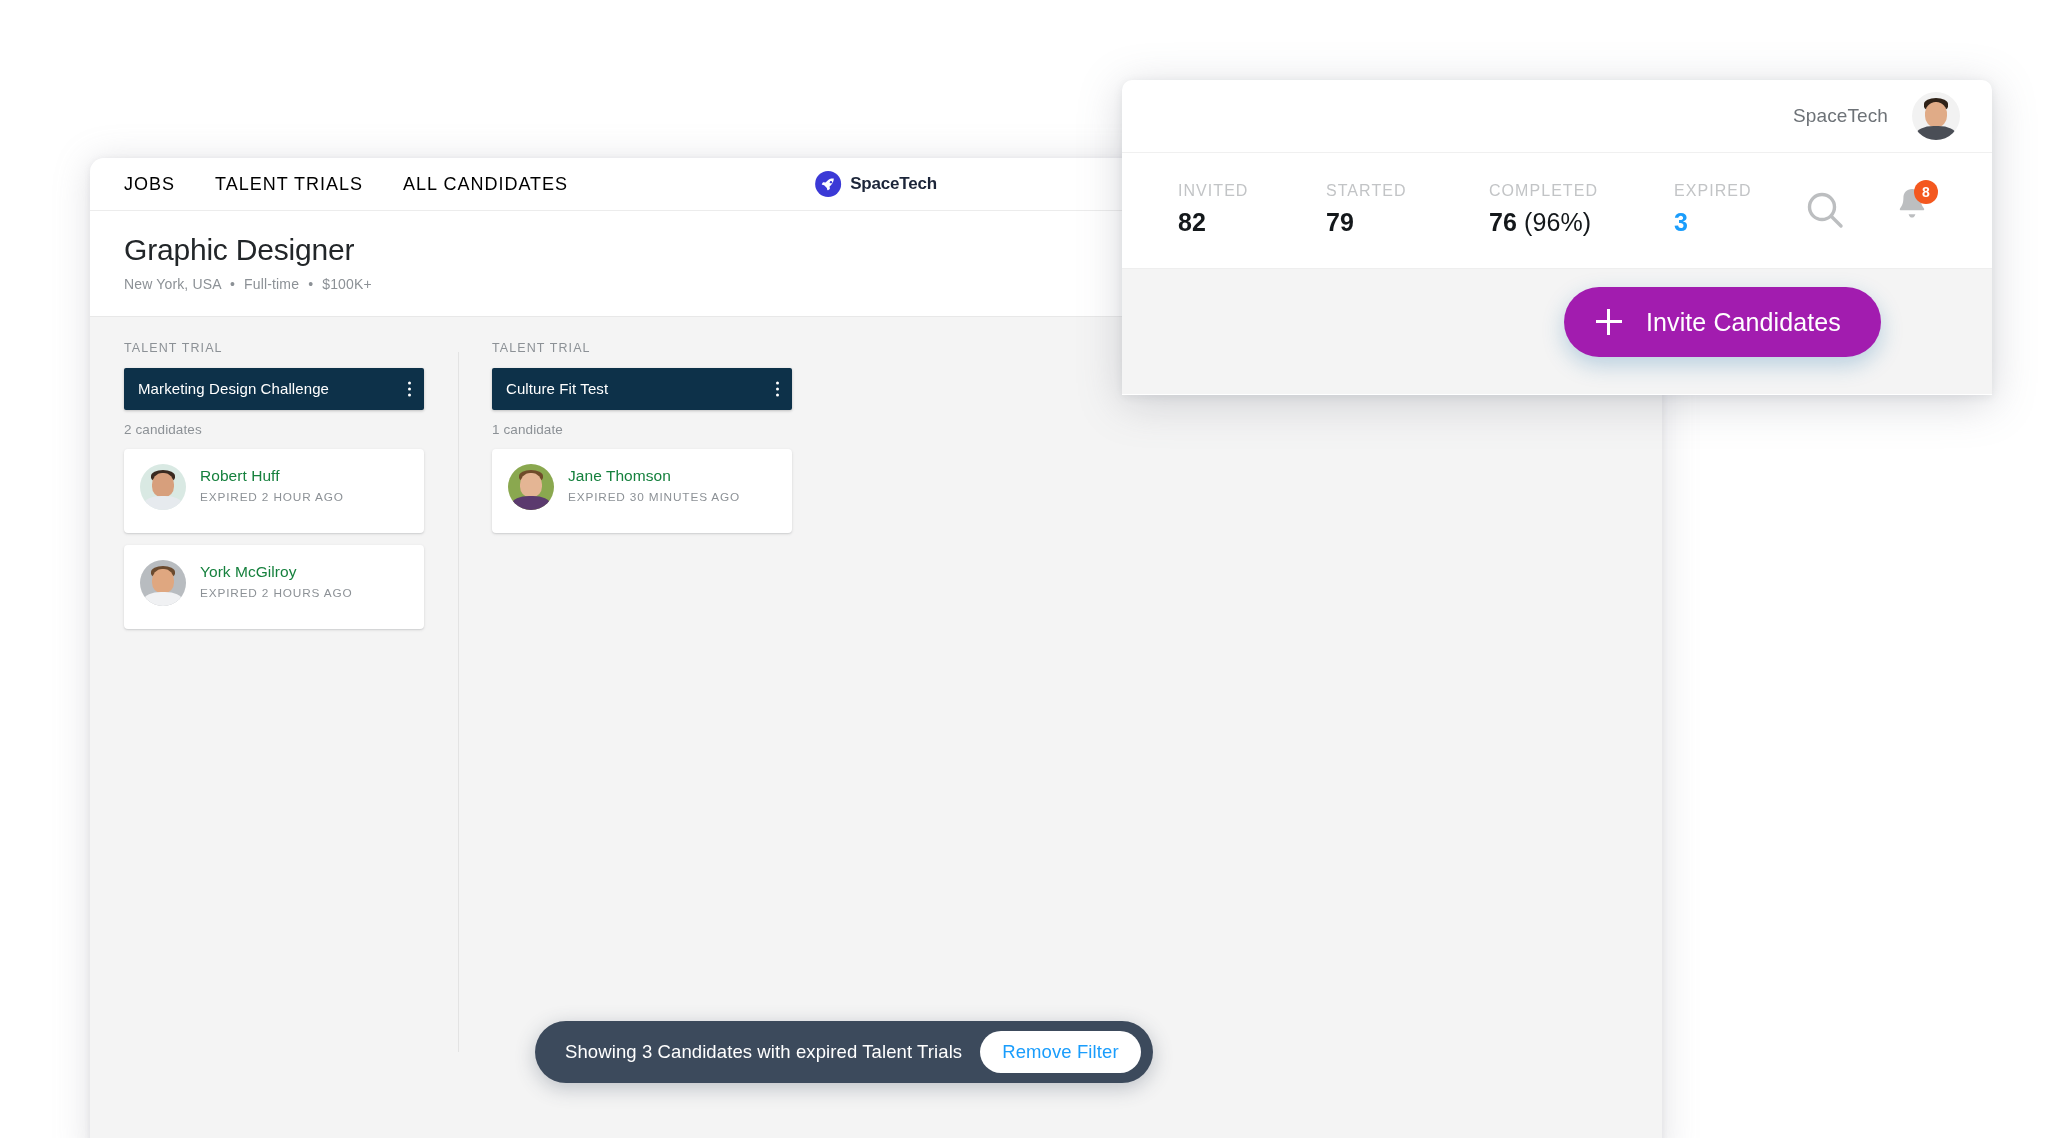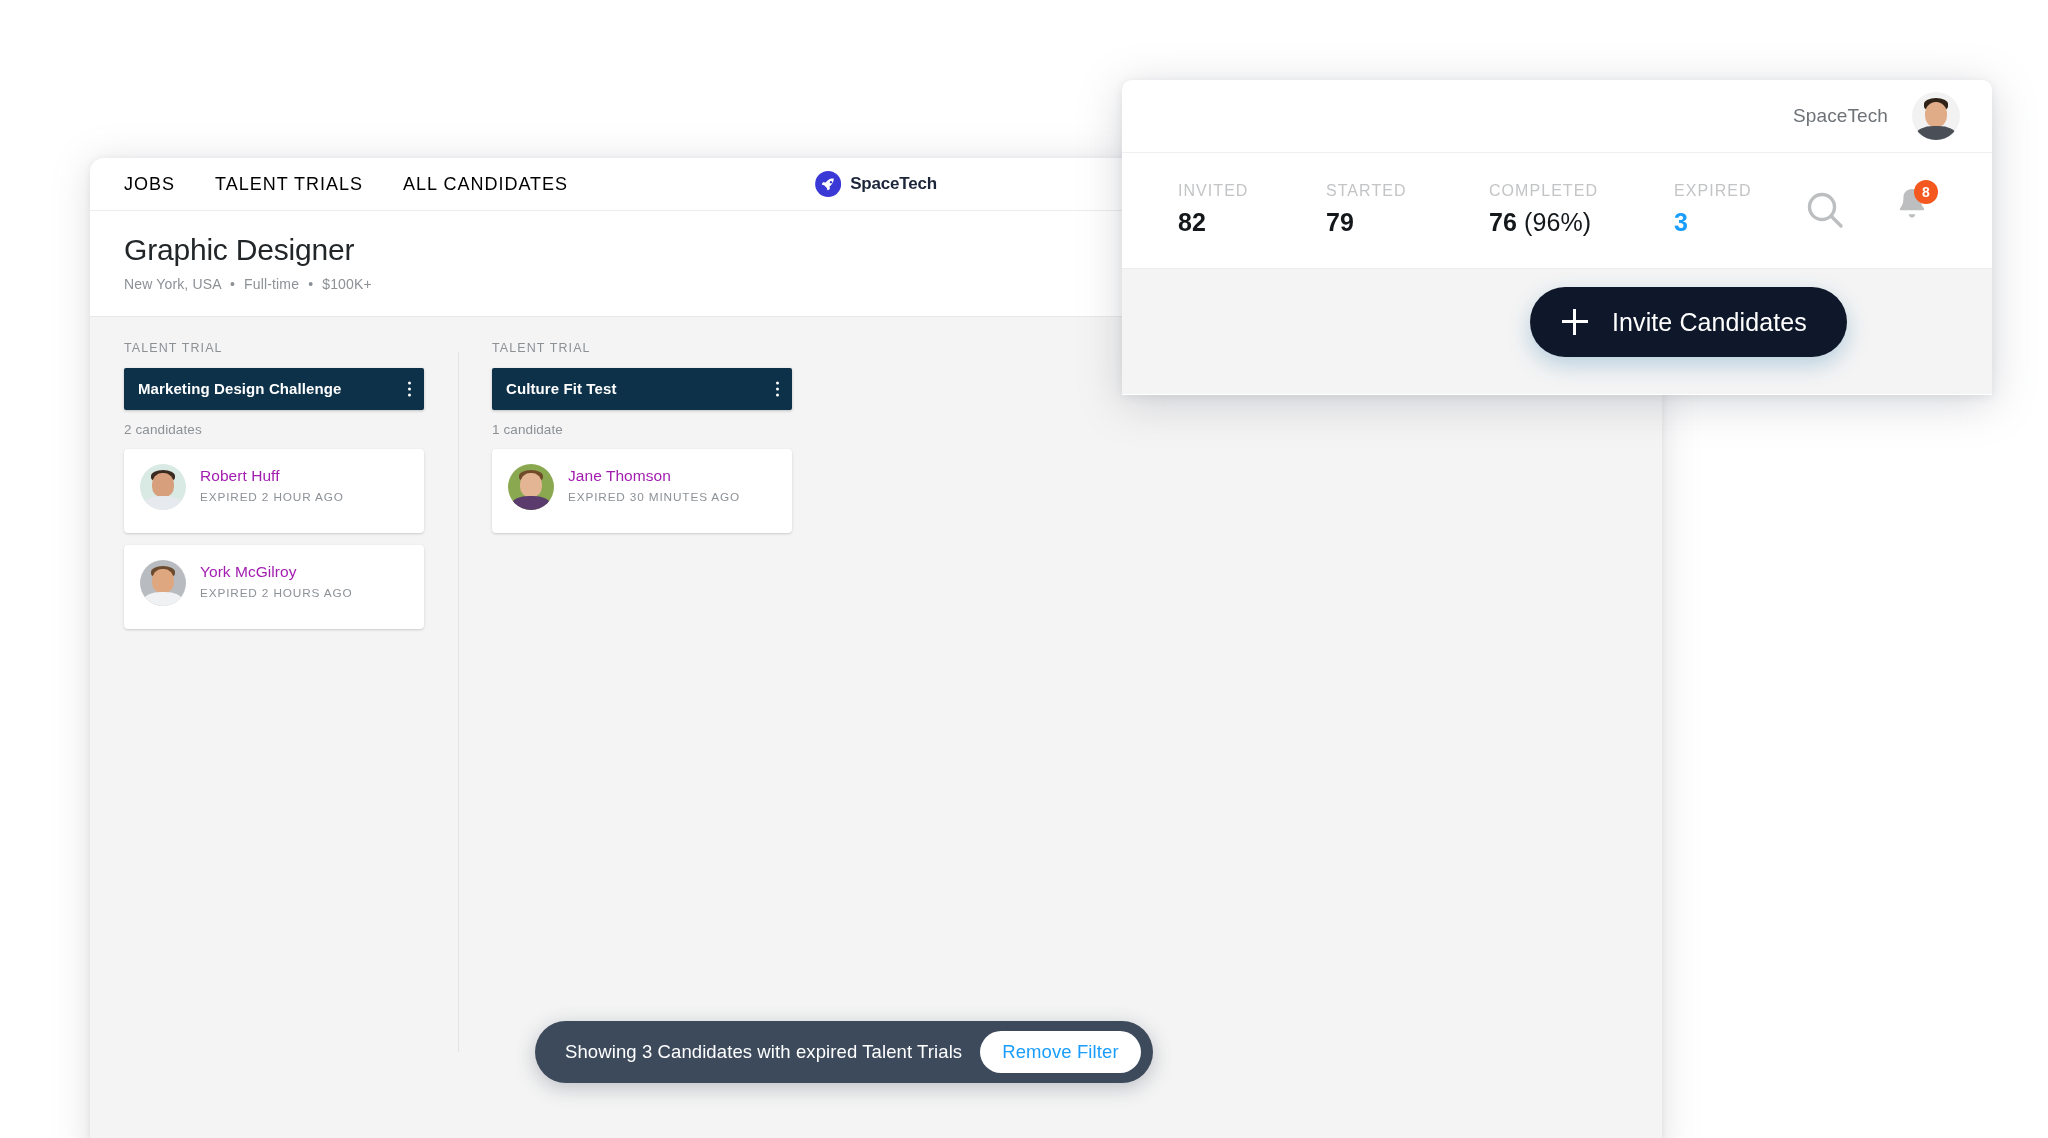--- a/index.html
+++ b/index.html
@@ -139,21 +139,21 @@
     border-radius: 2px;
     display: flex;
     align-items: center;
     padding: 0 14px;
     box-shadow: 0 1px 3px rgba(0,0,0,0.22);
   }
   .col-head.navy { background: #0d3149; }
   .col-head.grey { background: #848484; }
   .col-head-title {
     font-size: 15px;
-    font-weight: bold;
+    font-weight: normal;
     color: #ffffff;
     letter-spacing: 0.1px;
     white-space: nowrap;
   }
   .kebab {
     position: absolute;
     right: 13px; top: 50%;
     transform: translateY(-50%);
     display: flex; flex-direction: column; gap: 3px;
     cursor: pointer;
@@ -185,21 +185,21 @@
   .avatar {
     width: 46px; height: 46px;
     border-radius: 50%;
     flex: 0 0 auto;
     overflow: hidden;
     position: relative;
   }
   .cand-text { margin-left: 14px; padding-top: 3px; }
   .cand-name {
     font-size: 15.5px;
-    color: #a21caf;
+    color: #15803d;
     font-weight: 400;
     letter-spacing: 0.05px;
     white-space: nowrap;
   }
   .cand-sub {
     margin-top: 5px;
     font-size: 11.8px;
     letter-spacing: 0.85px;
     color: #8c9196;
     white-space: nowrap;
@@ -293,26 +293,26 @@
   }
   #fp-bottom {
     position: relative;
     height: 126px;
     background: #f4f4f4;
     border-top: 1px solid #eeeeee;
   }
 
   #invite-btn {
     position: absolute;
-    left: 1530px;
+    left: 1564px;
     top: 287px;
     height: 70px;
     padding: 0 40px 0 32px;
     border-radius: 35px;
-    background: #0f172a;
+    background: #a21caf;
     color: #ffffff;
     display: flex;
     align-items: center;
     gap: 24px;
     box-shadow: 0 8px 22px rgba(30,110,170,0.28);
     cursor: pointer;
     border: none;
     z-index: 6;
   }
   #invite-plus {

